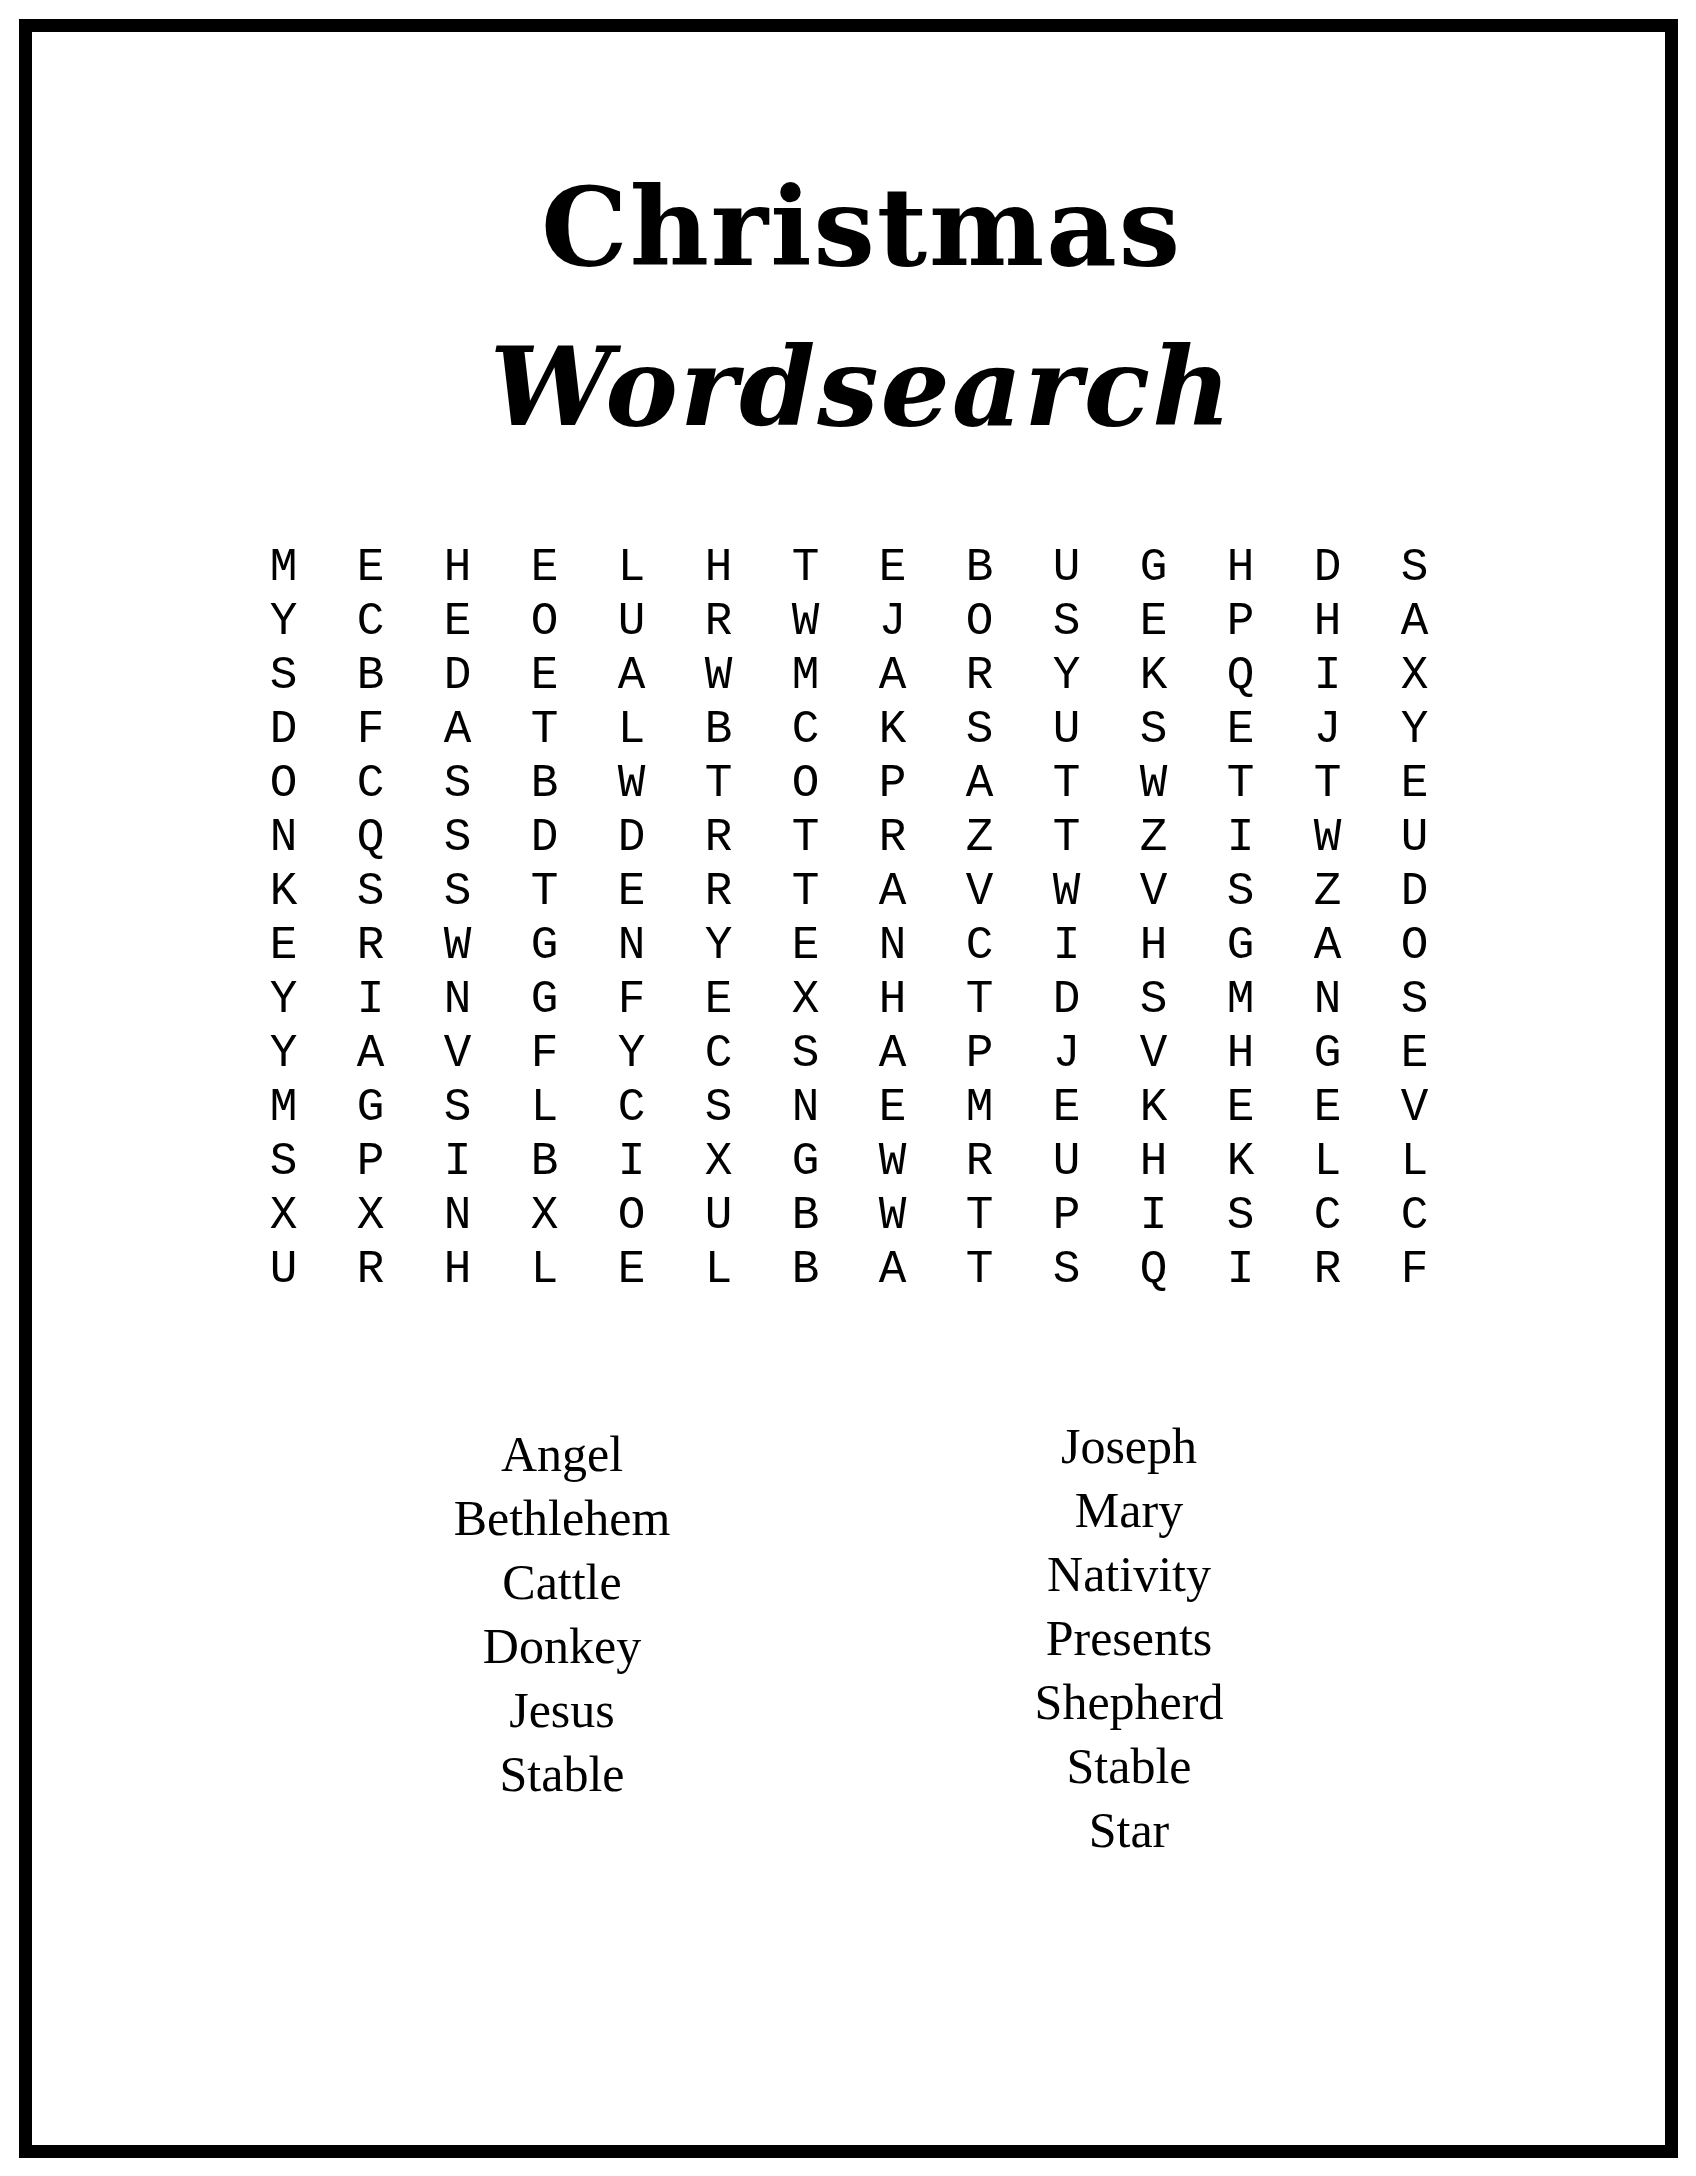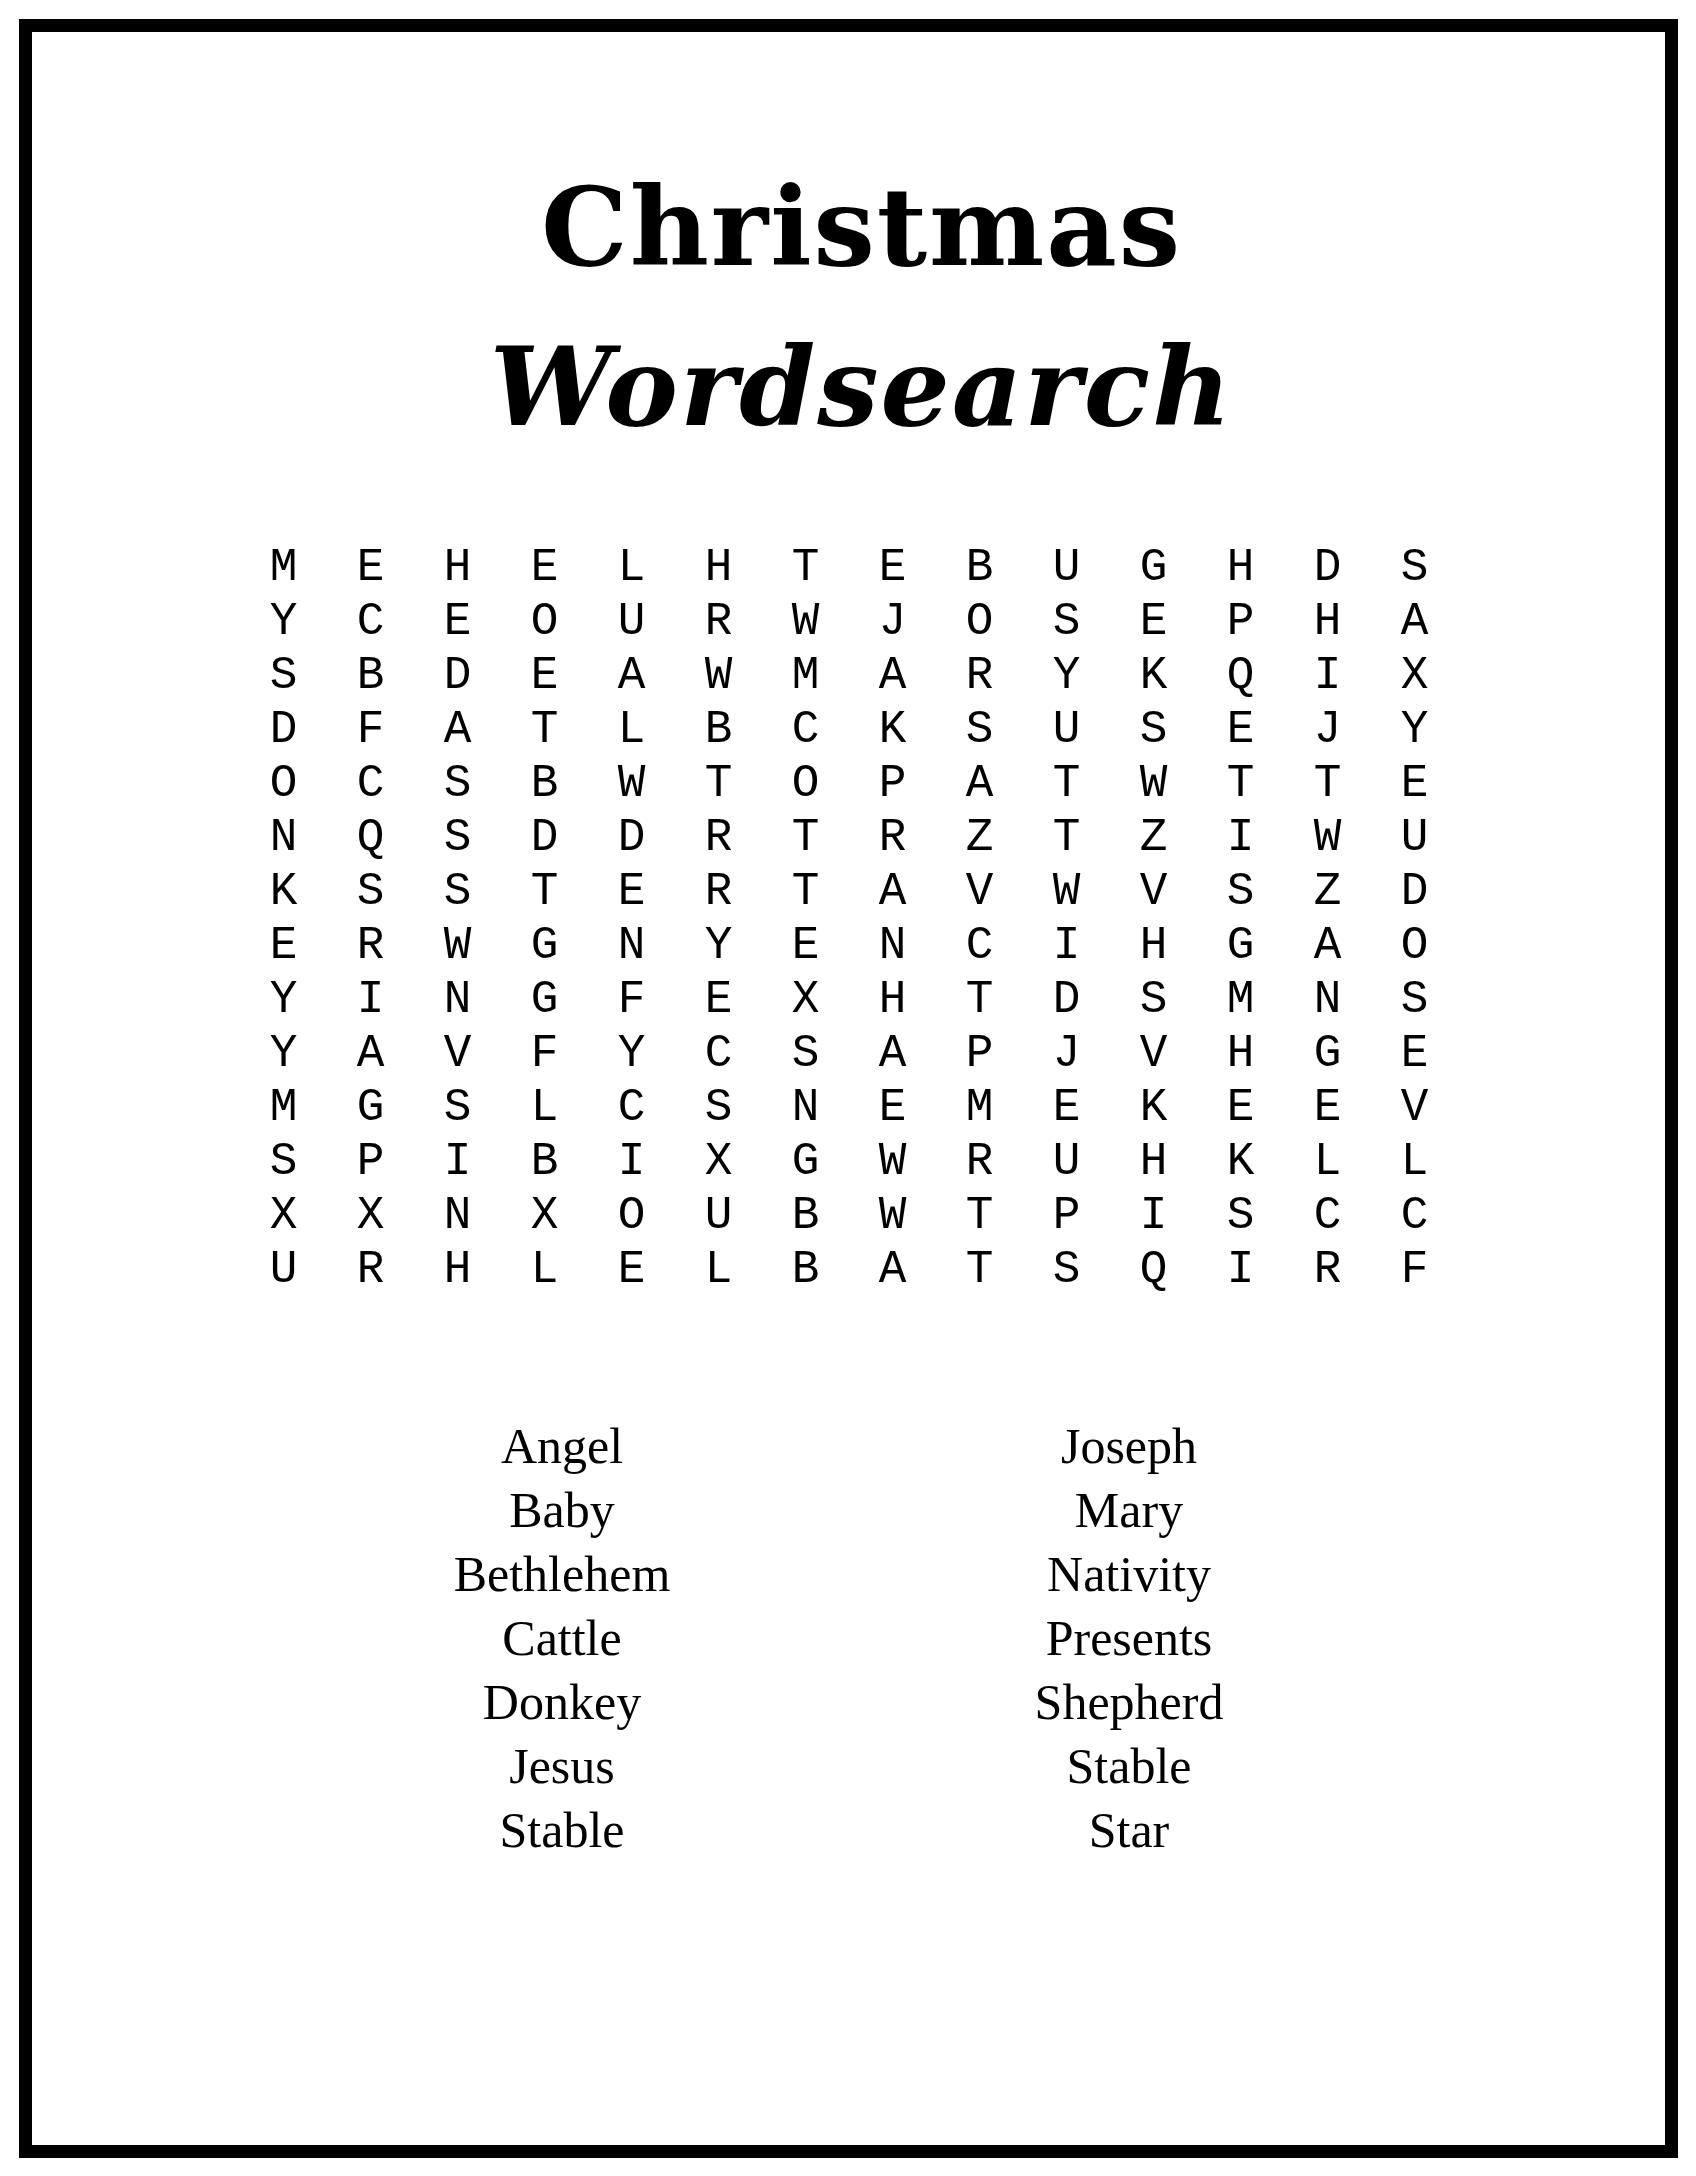--- a/index.html
+++ b/index.html
@@ -55,21 +55,21 @@
     font-size: 46px;
     line-height: 1;
     color: #000000;
   }
   .word-list {
     position: absolute;
     top: 1414px;
     width: 480px;
     text-align: center;
   }
-  #word-list-left  { left: 322px; }
+  #word-list-left  { left: 322px; margin-top: 8px; }
   #word-list-right { left: 889px; }
   .word-item {
     font-family: "Liberation Serif", serif;
     font-size: 50px;
     line-height: 64px;
     color: #000000;
   }
 </style>
 </head>
 <body>
@@ -275,21 +275,20 @@
       <div class="grid-cell">T</div>
       <div class="grid-cell">S</div>
       <div class="grid-cell">Q</div>
       <div class="grid-cell">I</div>
       <div class="grid-cell">R</div>
       <div class="grid-cell">F</div>
     </div>
 
   <div class="word-list" id="word-list-left">
       <div class="word-item">Angel</div>
-      <div class="word-item">Baby</div>
       <div class="word-item">Bethlehem</div>
       <div class="word-item">Cattle</div>
       <div class="word-item">Donkey</div>
       <div class="word-item">Jesus</div>
       <div class="word-item">Stable</div>
     </div>
 
   <div class="word-list" id="word-list-right">
       <div class="word-item">Joseph</div>
       <div class="word-item">Mary</div>

